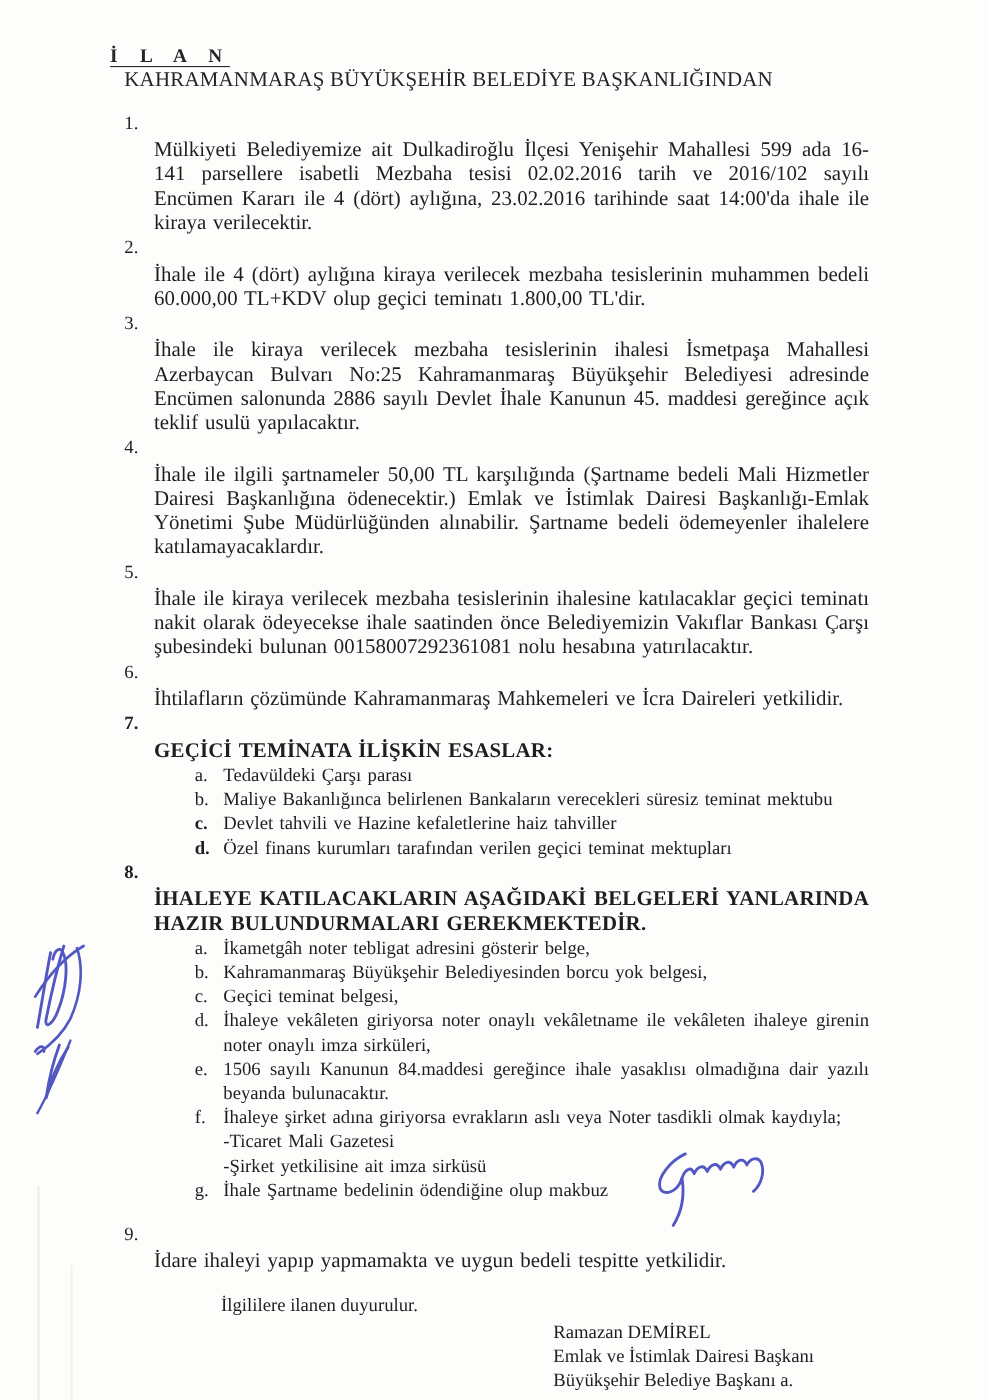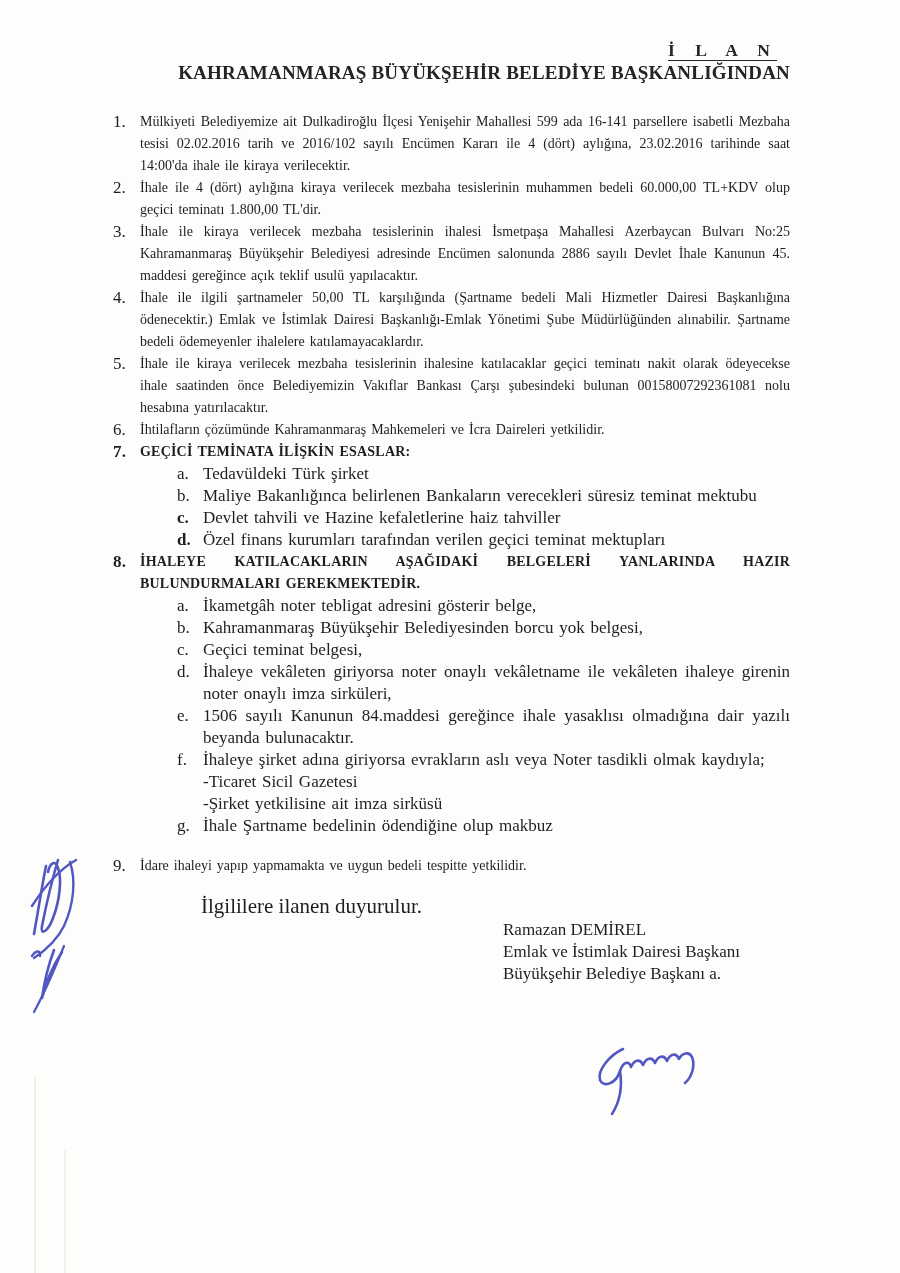--- a/index.html
+++ b/index.html
@@ -5,44 +5,44 @@
   html,body{margin:0;padding:0;background:#ffffff;}
   .page{
     position:relative;
     width:900px;height:1273px;
     background:#fdfdfc;
     overflow:hidden;
     font-family:"Liberation Serif", serif;
     color:#1e1e1e;
   }
   .content{position:absolute;left:113px;top:40px;width:677px;}
-  .title{text-align:right;margin-bottom:27px;}
+  .title{text-align:left;margin-bottom:17px;}
   .title-main{
     display:inline-block;position:relative;left:-13px;
     font-size:17.5px;font-weight:bold;
     letter-spacing:7px;word-spacing:2px;
     text-decoration:underline;text-underline-offset:4px;
     color:#262626;
   }
   .title-sub{
-    font-size:19px;font-weight:bold;letter-spacing:0.2px;
+    font-size:19px;font-weight:normal;letter-spacing:0.2px;
     margin-top:1px;color:#242424;white-space:nowrap;
   }
   .item{display:flex;align-items:flex-start;}
   .num{width:27px;flex-shrink:0;font-size:17px;line-height:22px;}
-  .txt{flex:1;text-align:justify;font-size:14px;line-height:22px;word-spacing:1.5px;}
+  .txt{flex:1;text-align:justify;font-size:19px;line-height:22px;word-spacing:1.5px;margin-top:25px;}
   .bold-head .num,.bold-head .txt{font-weight:bold;letter-spacing:0.2px;}
   .sub{margin-left:64px;}
   .sub-item{display:flex;align-items:flex-start;}
   .letter{width:26px;flex-shrink:0;font-size:17px;line-height:22px;}
   .bl .letter{font-weight:bold;}
   .stxt{flex:1;text-align:justify;font-size:17px;line-height:22px;word-spacing:1.5px;}
   .flines{text-align:left;}
   .item-9{margin-top:18px;}
-  .closing{margin-top:18px;margin-left:88px;font-size:21px;line-height:22px;}
+  .closing{margin-top:18px;margin-left:88px;font-size:17px;line-height:22px;}
   .sig-block{margin-top:2px;margin-left:390px;width:310px;text-align:left;
     font-size:17px;line-height:22px;}
   .ink-layer{position:absolute;left:0;top:0;width:900px;height:1273px;pointer-events:none;}
   .ink{fill:none;stroke-linecap:round;stroke-linejoin:round;}
   .scan-line{position:absolute;width:2px;background:#e9e9e4;}
   .scan-a{left:34px;top:1078px;height:195px;opacity:.75;}
   .scan-b{left:64px;top:1150px;height:123px;opacity:.55;}
 </style>
 </head>
 <body>
@@ -85,21 +85,21 @@
       <span class="txt">İhtilafların çözümünde Kahramanmaraş Mahkemeleri ve İcra Daireleri yetkilidir.</span>
     </div>
 
     <div class="item bold-head">
       <span class="num">7.</span>
       <span class="txt">GEÇİCİ TEMİNATA İLİŞKİN ESASLAR:</span>
     </div>
     <div class="sub">
       <div class="sub-item">
         <span class="letter">a.</span>
-        <span class="stxt">Tedavüldeki Türk şirket</span>
+        <span class="stxt">Tedavüldeki Çarşı parası</span>
       </div>
       <div class="sub-item">
         <span class="letter">b.</span>
         <span class="stxt">Maliye Bakanlığınca belirlenen Bankaların verecekleri süresiz teminat mektubu</span>
       </div>
       <div class="sub-item bl">
         <span class="letter">c.</span>
         <span class="stxt">Devlet tahvili ve Hazine kefaletlerine haiz tahviller</span>
       </div>
       <div class="sub-item bl">
@@ -131,21 +131,21 @@
       </div>
       <div class="sub-item">
         <span class="letter">e.</span>
         <span class="stxt">1506 sayılı Kanunun 84.maddesi gereğince ihale yasaklısı olmadığına dair yazılı beyanda bulunacaktır.</span>
       </div>
       <div class="sub-item">
         <span class="letter">f.</span>
         <span class="stxt">
           <span>İhaleye şirket adına giriyorsa evrakların aslı veya Noter tasdikli olmak kaydıyla;</span>
           <span class="flines">
-            <span style="display:block">-Ticaret Sicil Gazetesi</span>
+            <span style="display:block">-Ticaret Mali Gazetesi</span>
             <span style="display:block">-Şirket yetkilisine ait imza sirküsü</span>
           </span>
         </span>
       </div>
       <div class="sub-item">
         <span class="letter">g.</span>
         <span class="stxt">İhale Şartname bedelinin ödendiğine olup makbuz</span>
       </div>
     </div>
 

